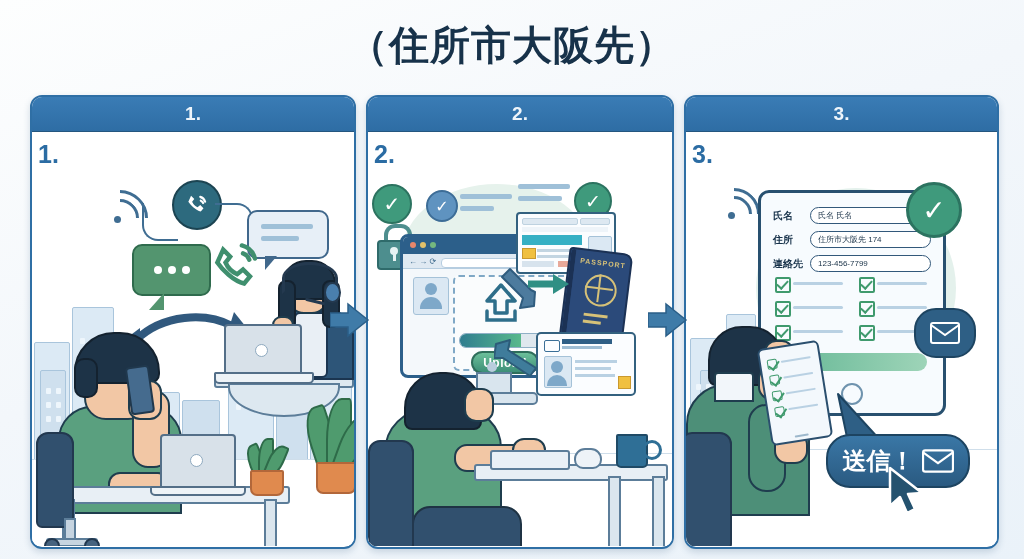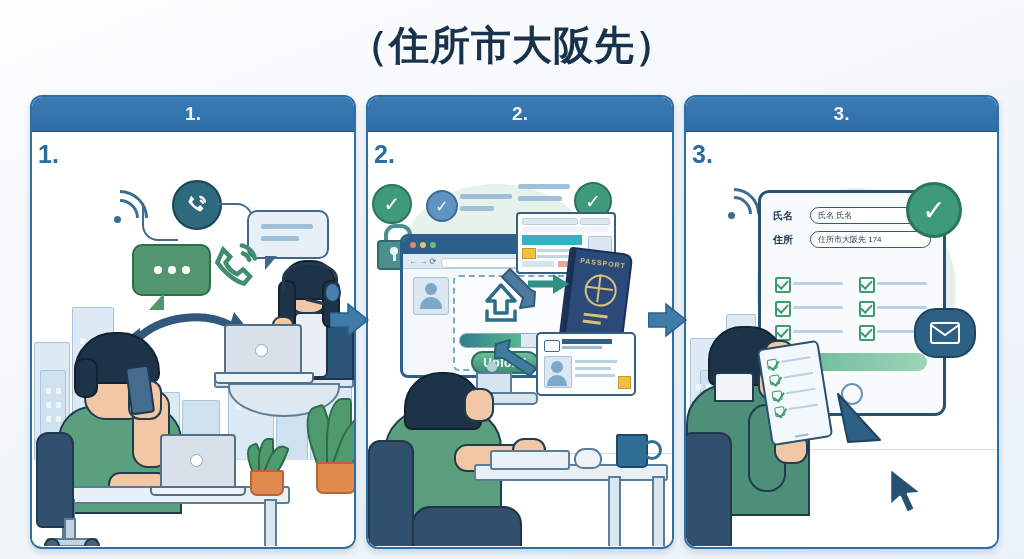--- a/index.html
+++ b/index.html
@@ -455,20 +455,24 @@
       <div class="tabletbig" style="left:72px;top:14px;width:182px;height:220px;">
         <div style="position:absolute;left:12px;top:14px;right:12px;">
           <div class="form-row">
             <span class="form-label">氏名</span>
             <span class="form-input">氏名 氏名</span>
           </div>
           <div class="form-row">
             <span class="form-label">住所</span>
             <span class="form-input">住所市大阪先 174</span>
           </div>
+          <div class="form-row">
+            <span class="form-label">連絡先</span>
+            <span class="form-input">123-456-7799</span>
+          </div>
         </div>
 
         <div class="chk" style="left:14px;top:84px;"></div>
         <div class="chkline" style="left:32px;top:89px;width:50px;"></div>
         <div class="chk" style="left:98px;top:84px;"></div>
         <div class="chkline" style="left:116px;top:89px;width:50px;"></div>
         <div class="chk" style="left:14px;top:108px;"></div>
         <div class="chkline" style="left:32px;top:113px;width:50px;"></div>
         <div class="chk" style="left:98px;top:108px;"></div>
         <div class="chkline" style="left:116px;top:113px;width:50px;"></div>
@@ -511,20 +515,27 @@
         <div class="chkline" style="left:20px;top:45px;width:30px;height:2px;"></div>
         <div class="chk" style="left:6px;top:58px;width:8px;height:8px;border-width:1.6px;"></div>
         <div class="chkline" style="left:20px;top:61px;width:30px;height:2px;"></div>
         <div style="position:absolute;left:22px;bottom:3px;width:14px;height:2px;background:#9db8cc;border-radius:1px;"></div>
       </div>
 
       <svg style="position:absolute;left:148px;top:216px;width:50px;height:60px;" viewBox="0 0 50 60">
         <polygon points="4,2 46,48 14,50" fill="#2e5f85" stroke="#1d4461" stroke-width="2" stroke-linejoin="round"></polygon>
       </svg>
 
+      <div class="send-pill" style="left:140px;top:258px;width:140px;height:50px;">
+        <span>送信！</span>
+        <svg width="32" height="24" viewBox="0 0 30 22" fill="none" stroke="#fff" stroke-width="2">
+          <rect x="1" y="1" width="28" height="20" rx="2"></rect>
+            <path d="M1 3l14 10L29 3"></path>
+        </svg>
+      </div>
 
       <svg class="cursor" style="left:200px;top:290px;width:42px;height:52px;" viewBox="0 0 42 52">
         <polygon points="4,2 4,40 14,31 21,47 29,43 22,28 36,27" fill="#24526f" stroke="#fff" stroke-width="2.5" stroke-linejoin="round"></polygon>
       </svg>
     </div>
   </div>
 
 </div>
 
 </body></html>

